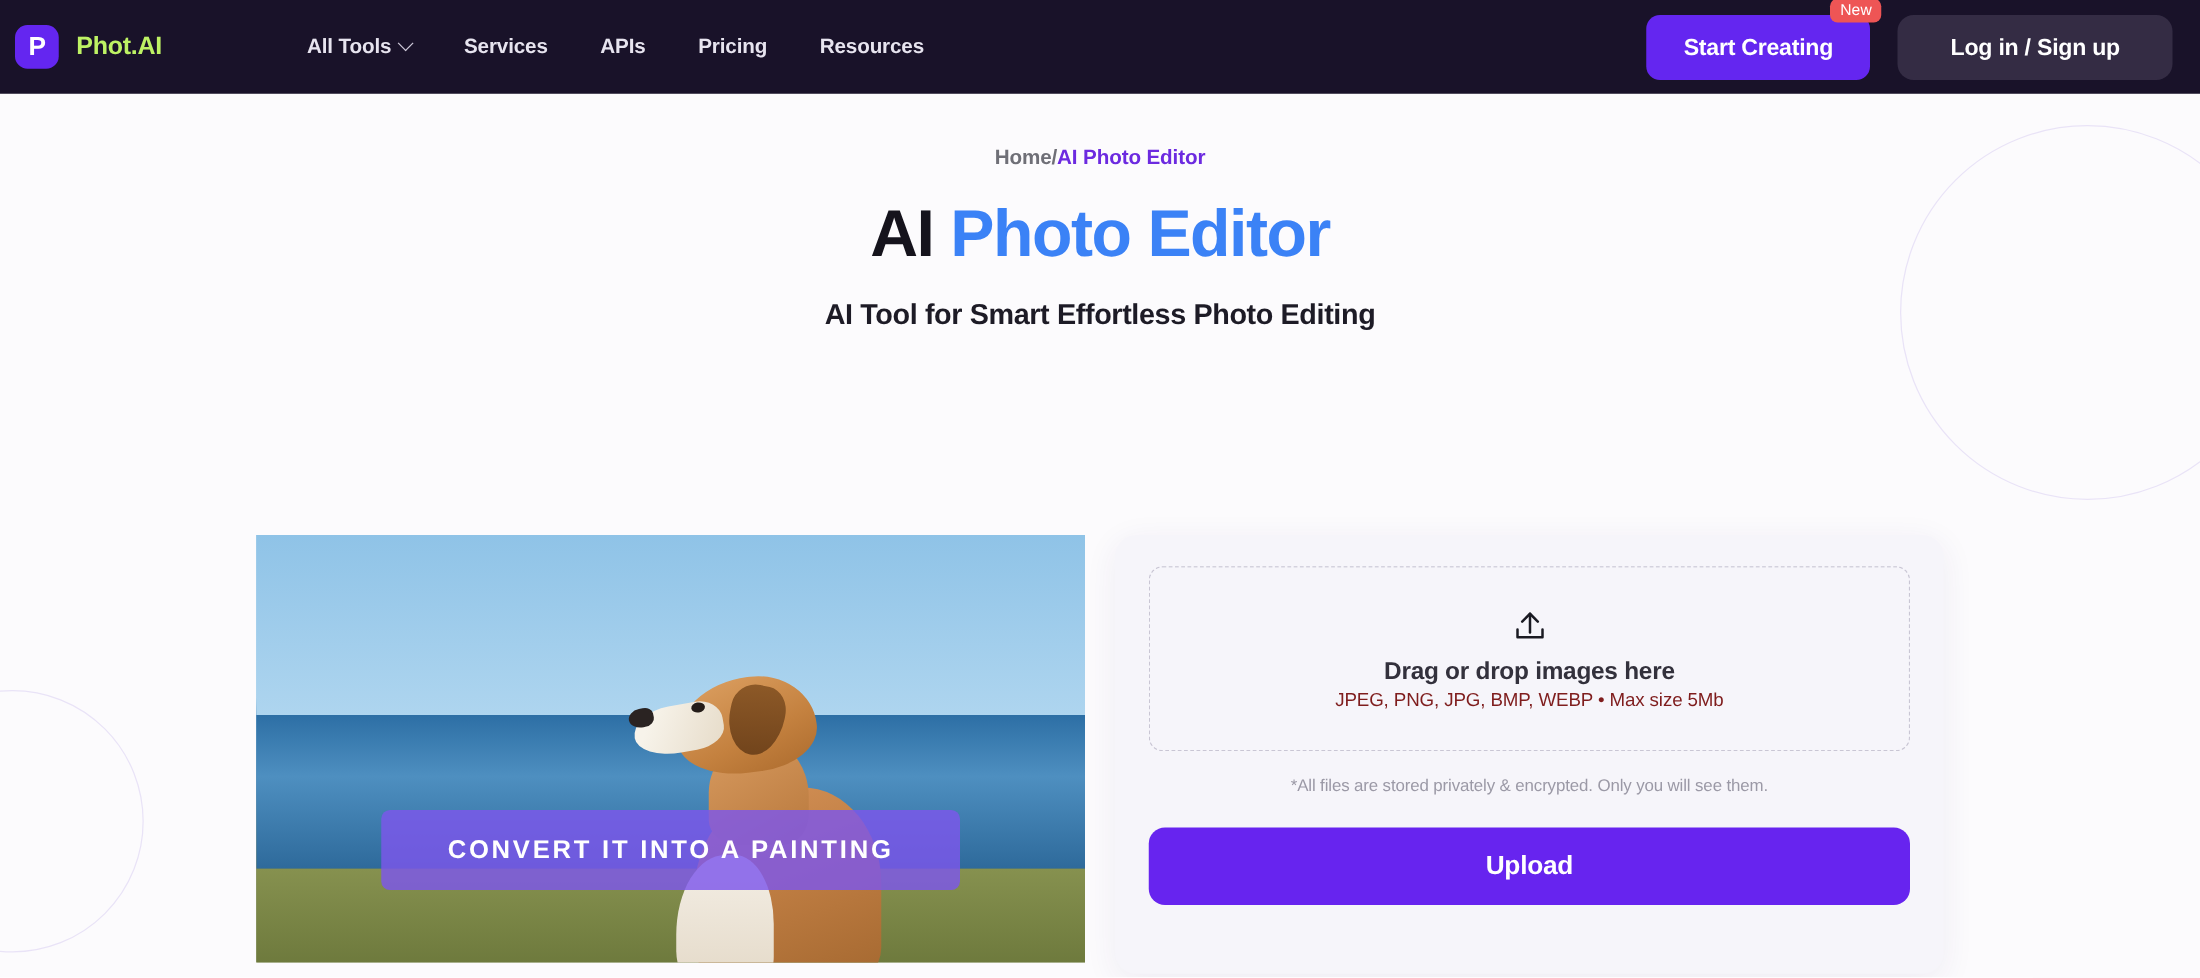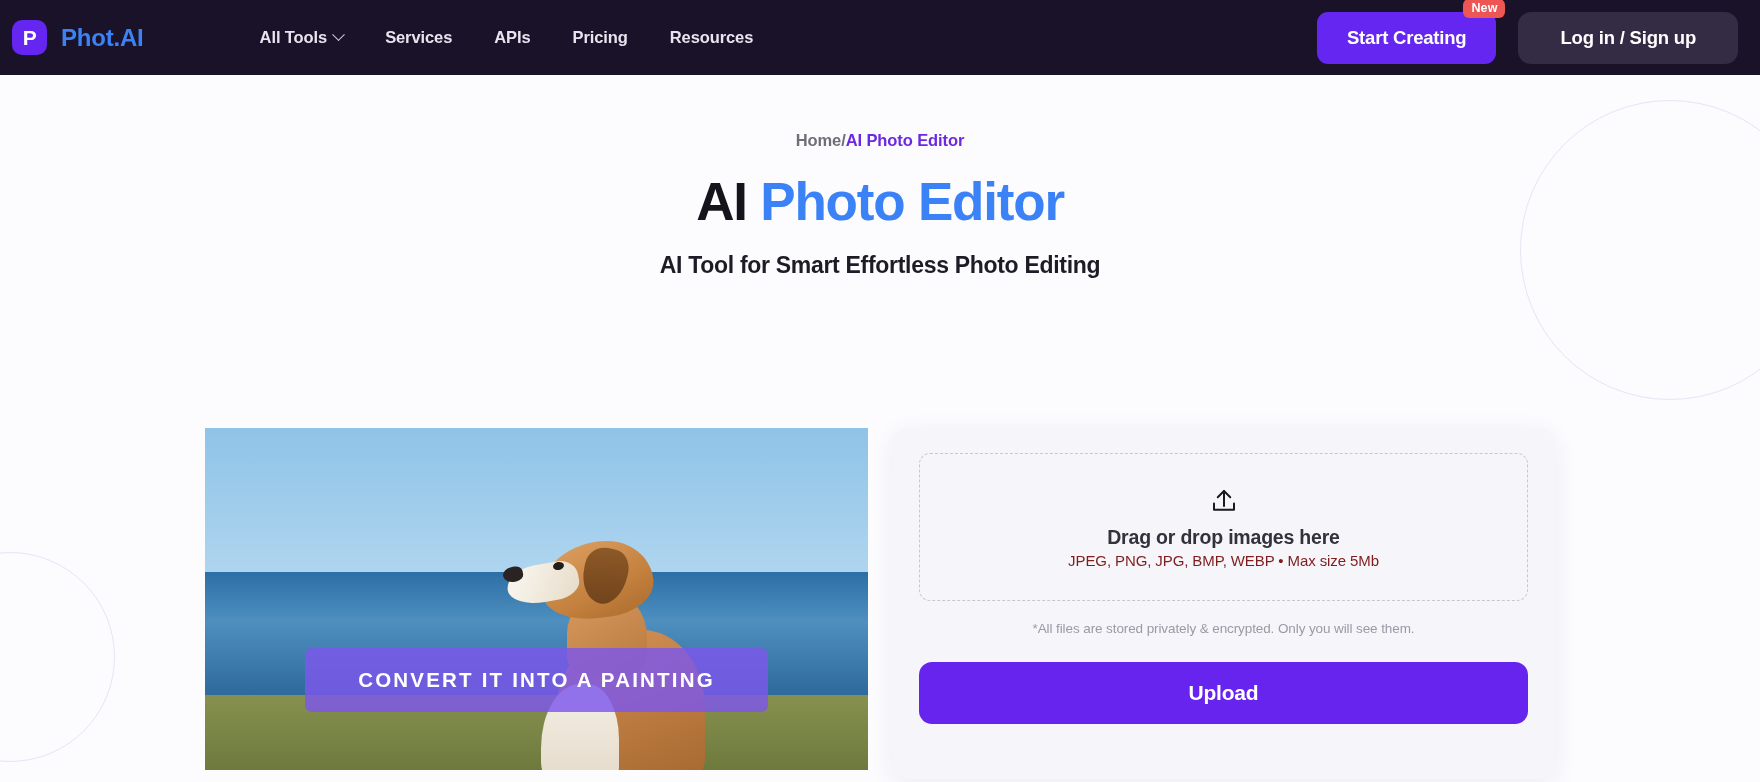--- a/index.html
+++ b/index.html
@@ -53,22 +53,22 @@
     align-items: center;
     justify-content: center;
     color: #ffffff;
     font-size: 21px;
     font-weight: bold;
     line-height: 1;
     letter-spacing: -0.5px;
   }
 
   .brand-name {
-    color: #3b82f6;
-    font-size: 24px;
+    color: #bef264;
+    font-size: 20px;
     font-weight: bold;
     letter-spacing: -0.2px;
   }
 
   .nav {
     display: flex;
     align-items: center;
     gap: 42px;
     margin-left: 116px;
   }
@@ -117,21 +117,21 @@
     white-space: nowrap;
   }
 
   .badge-new {
     position: absolute;
     top: -13px;
     right: -9px;
     background: #ee5555;
     color: #ffffff;
     font-size: 12.5px;
-    font-weight: bold;
+    font-weight: normal;
     border-radius: 6px;
     padding: 3px 8px 4px;
     line-height: 1;
     letter-spacing: 0.1px;
   }
 
   .btn-login {
     background: #342c44;
     color: #ffffff;
     border: none;
@@ -157,21 +157,21 @@
     position: absolute;
     border-radius: 50%;
     border: 1.5px solid #e9e3f7;
     pointer-events: none;
   }
   .deco-a { width: 300px; height: 300px; right: -60px; top: 25px; }
   .deco-b { width: 210px; height: 210px; left: -95px; bottom: 20px; }
 
   .breadcrumb {
     text-align: center;
-    padding-top: 56px;
+    padding-top: 42px;
     font-size: 16.5px;
     font-weight: bold;
     letter-spacing: -0.1px;
   }
   .bc-home { color: #6f6f77; cursor: pointer; }
   .bc-sep  { color: #6f6f77; }
   .bc-cur  { color: #6c2ae0; cursor: pointer; }
 
   .hero-title {
     text-align: center;

